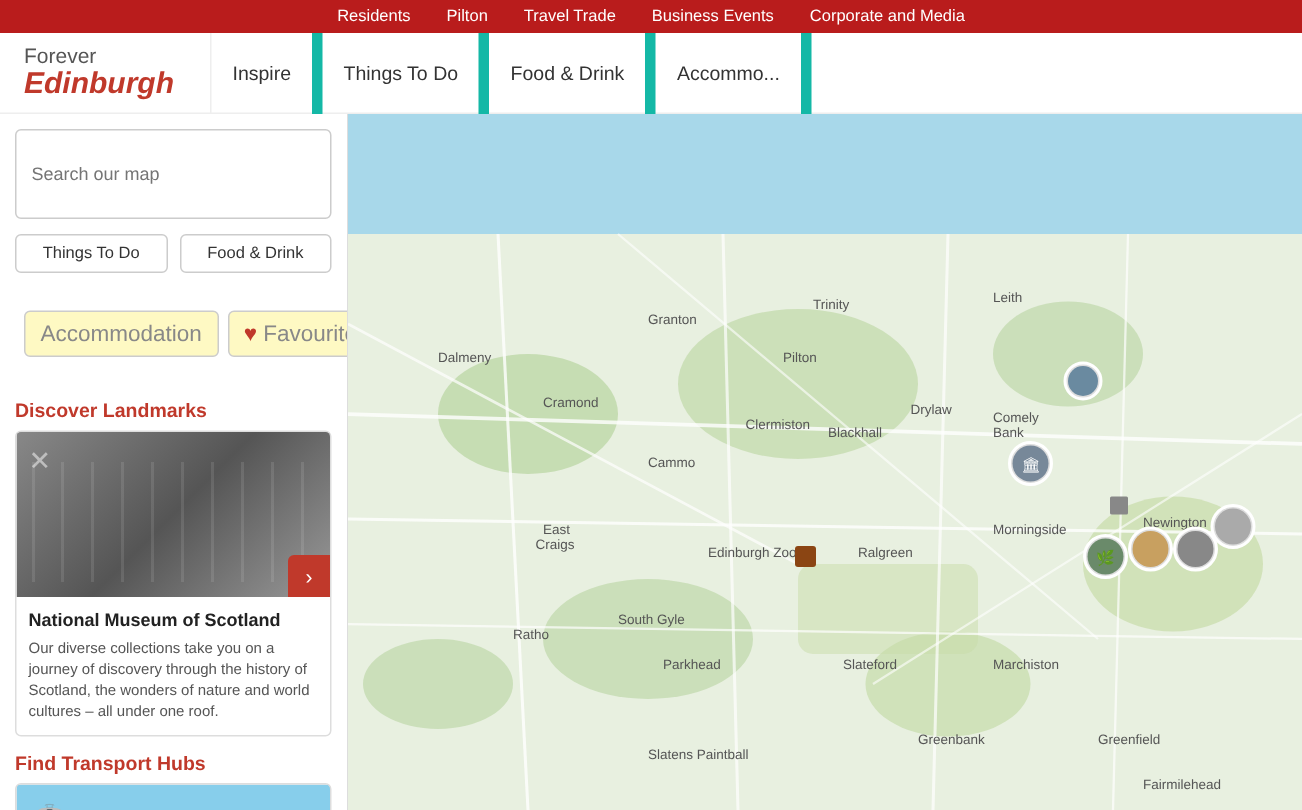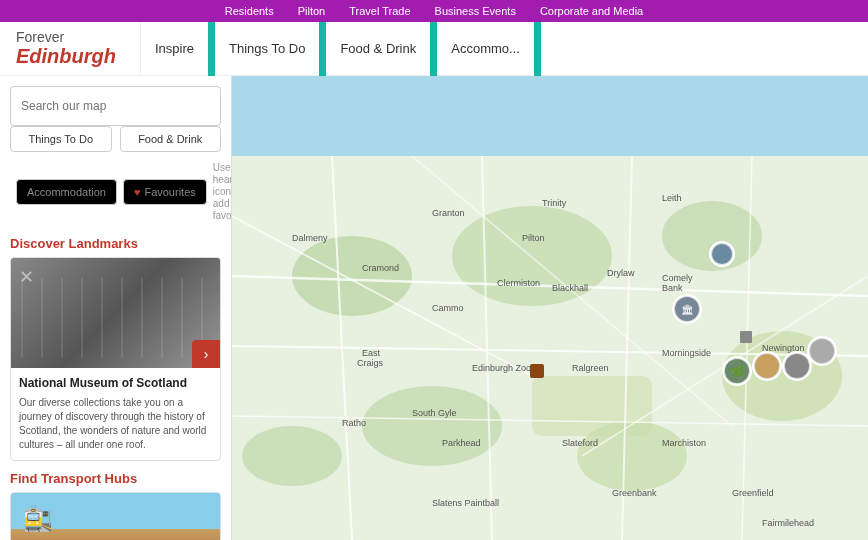--- a/index.html
+++ b/index.html
@@ -1,20 +1,20 @@
 <!DOCTYPE html>
 <html><head>
   <meta charset="utf-8">
   <style>
     * { margin: 0; padding: 0; box-sizing: border-box; }
     body { font-family: Arial, sans-serif; width: 868px; height: 540px; overflow: hidden; }
 
     
     .top-nav {
-      background: #a21caf;
+      background: #b91c1c;
       display: flex;
       align-items: center;
       justify-content: center;
       gap: 24px;
       height: 22px;
       padding: 0 16px;
     }
     .top-nav a {
       color: #fff;
       font-size: 11px;
@@ -69,23 +69,24 @@
       overflow-y: auto;
       border-right: 1px solid #ddd;
       padding: 10px;
       position: relative;
     }
 
     .search-box {
       width: 100%;
       border: 1px solid #ccc;
       border-radius: 4px;
-      padding: 12px 10px;
+      padding: 22px 10px;
       font-size: 12px;
       color: #999;
+      margin-bottom: 10px;
     }
 
     .filter-buttons {
       display: flex;
       gap: 8px;
       margin-bottom: 6px;
     }
     .filter-btn {
       flex: 1;
       border: 1px solid #ccc;
@@ -100,24 +101,24 @@
 
     .favourites-row {
       display: flex;
       align-items: center;
       gap: 6px;
       margin-bottom: 10px;
       padding: 4px 6px;
     }
     .fav-btn {
       border: 1px solid #ccc;
-      background: #000000;
+      background: #fef9c3;
       border-radius: 4px;
       padding: 6px 10px;
-      font-size: 11px;
+      font-size: 15px;
       cursor: pointer;
       color: #888;
       display: flex;
       align-items: center;
       gap: 4px;
       white-space: nowrap;
     }
     .fav-hint {
       font-size: 10px;
       color: #999;

